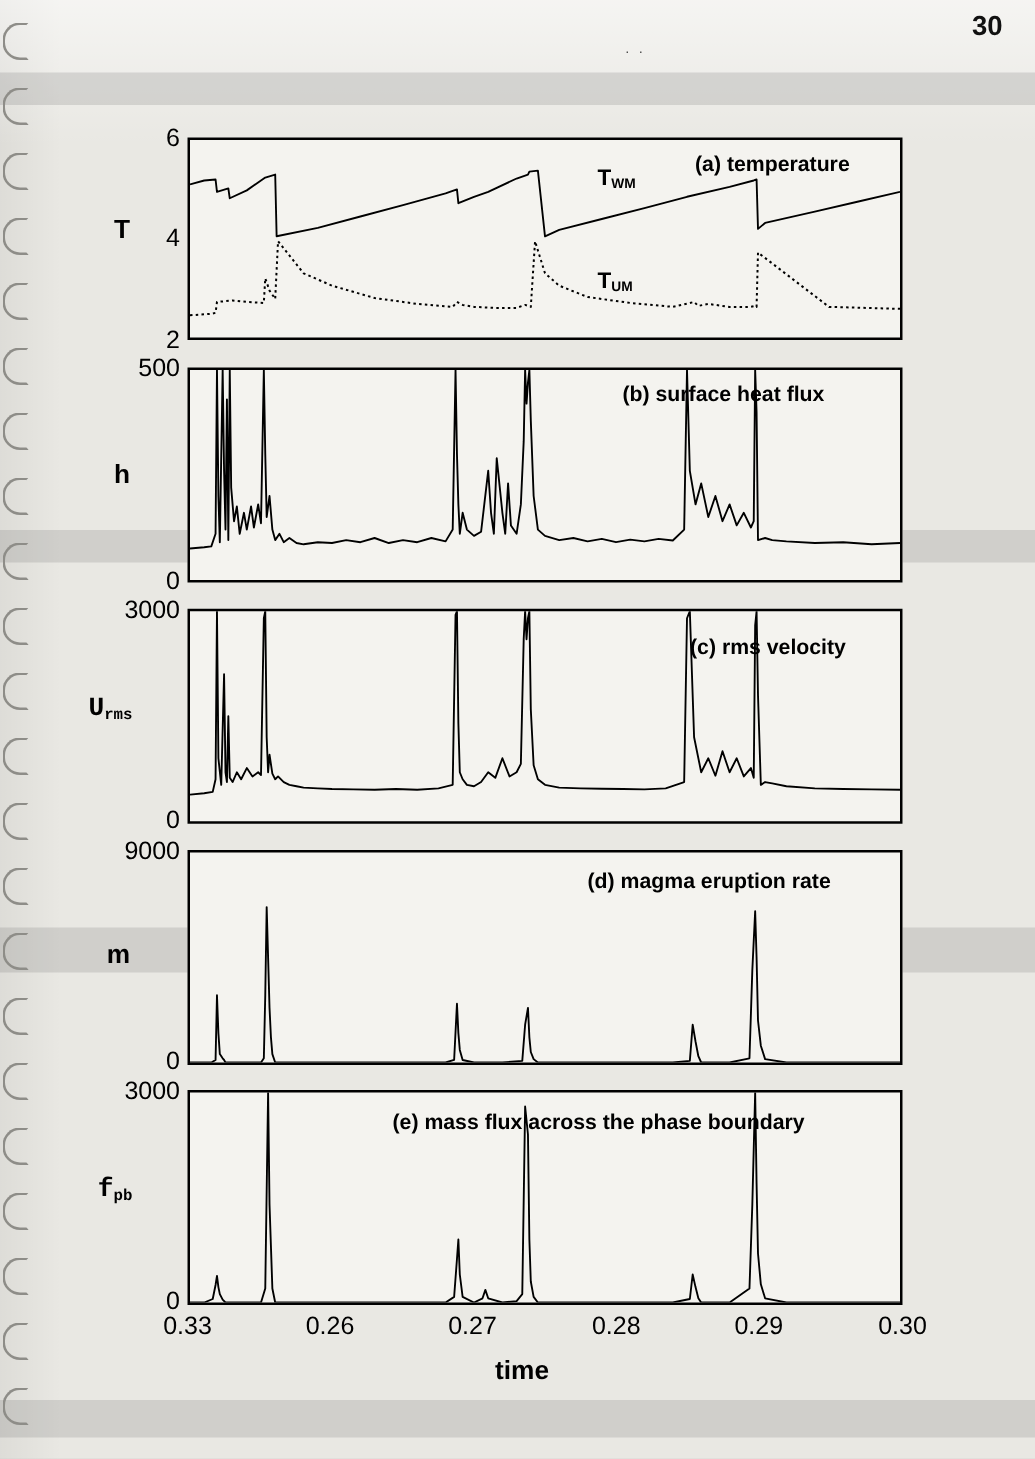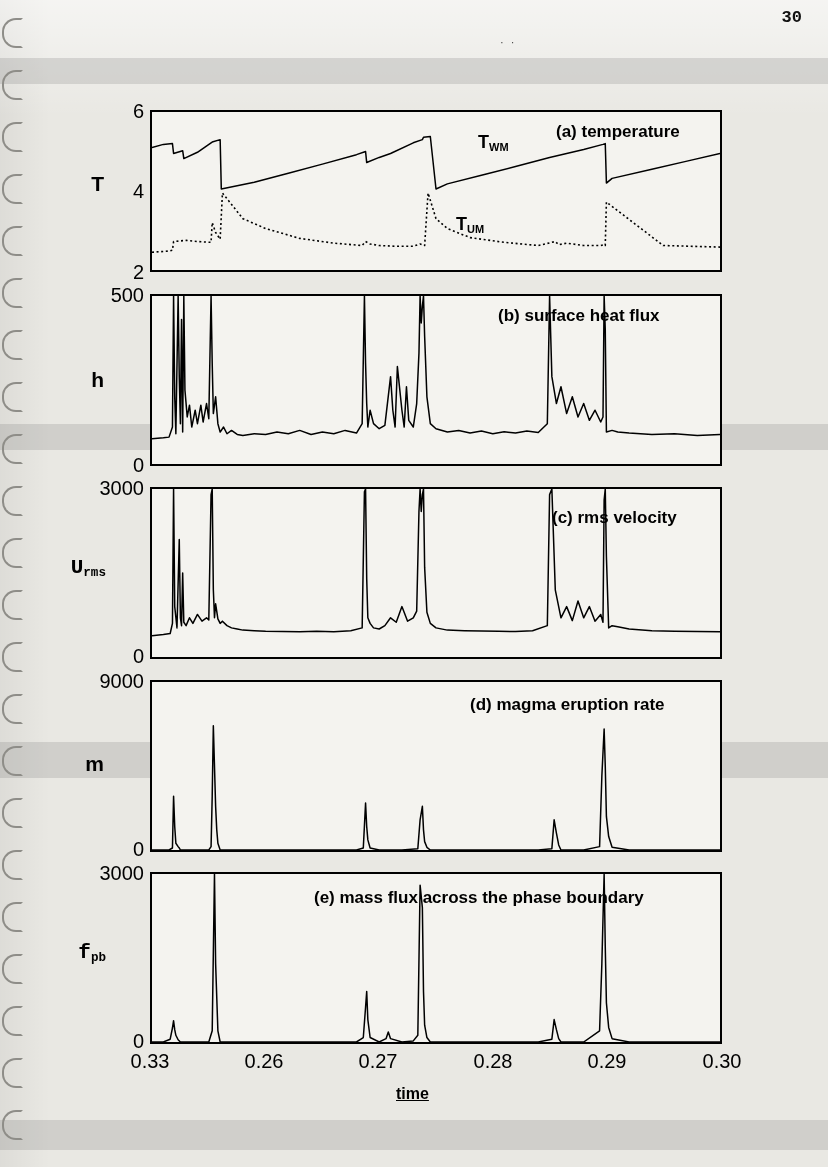--- a/index.html
+++ b/index.html
@@ -44,24 +44,24 @@
     border: 2px solid #8e8d88;
     border-right-color: transparent;
     border-radius: 14px 0 0 14px;
     background: transparent;
   }
 
   
   #pageno {
     position: absolute;
     right: 26px; top: 8px;
-    font-size: 17px;
+    font-size: 22px;
     font-weight: 700;
     color: #111;
-    font-family: Liberation Mono, monospace;
+    font-family: Liberation Sans, sans-serif;
   }
   #topdots {
     position: absolute;
     left: 500px; top: 36px;
     font-size: 11px;
     color: #444;
     letter-spacing: 2px;
   }
 
   
@@ -119,23 +119,22 @@
     font-weight: 700;
     font-size: 18px;
     color: #000;
     white-space: nowrap;
   }
   .curvelabel sub { font-size: 11px; }
   .axistitle {
     position: absolute;
     font-family: "Liberation Sans", sans-serif;
     font-weight: 700;
-    font-size: 16px;
-    color: #000;
-    text-decoration: underline;
+    font-size: 21px;
+    color: #000;
   }
   sub { font-size: 0.6em; vertical-align: -0.25em; }
 </style>
 </head>
 <body>
 
 <div id="page">
 
   <div class="scanband b1"></div>
   <div class="scanband b2"></div>
@@ -177,21 +176,21 @@
           <polyline points="0.00,35.55 11.36,32.39 20.45,31.60 21.58,41.47 30.67,38.71 31.81,46.61 45.44,40.29 59.07,30.81 60.21,30.02 68.16,27.65 69.30,77.03 102.24,70.31 136.32,61.22 170.40,52.14 204.48,42.66 213.57,39.50 214.70,50.56 227.20,45.43 238.56,41.47 261.28,30.81 270.37,27.65 271.50,25.28 278.32,24.49 284.00,77.03 295.36,71.89 329.44,63.20 363.52,54.51 397.60,45.43 431.68,37.53 450.99,32.39 453.26,31.60 454.40,71.10 460.08,66.36 499.84,57.28 533.92,49.38 568.00,41.47" fill="none" stroke="#000" stroke-width="1.5" stroke-linejoin="round"></polyline>
           <polyline points="0.00,140.22 17.04,139.04 20.45,138.25 21.58,129.56 34.08,128.38 45.44,129.56 59.07,130.35 60.21,110.60 63.62,120.47 68.16,127.19 70.43,80.97 90.88,106.65 113.60,116.53 147.68,126.40 181.76,131.14 210.16,133.51 213.57,129.56 218.11,131.93 227.20,133.51 244.24,134.30 261.28,134.30 268.10,131.93 272.64,133.51 276.05,80.97 284.00,106.65 295.36,116.53 318.08,125.61 352.16,130.35 386.24,133.51 403.28,129.56 406.69,132.72 414.64,131.14 431.68,133.51 448.72,133.51 452.13,132.72 453.26,133.51 454.40,90.06 511.20,133.51 568.00,135.09" fill="none" stroke="#000" stroke-width="1.6" stroke-dasharray="2,2.6" stroke-linejoin="round"></polyline>
         </svg>
       </div>
     <div class="ytick" style="left:108px; top:100px; width:36px;">6</div>
     <div class="ytick" style="left:108px; top:180px; width:36px;">4</div>
     <div class="ytick" style="left:108px; top:261px; width:36px;">2</div>
     <div class="ylab" style="left:78px; top:172px; width:26px;">T</div>
     <div class="paneltitle" style="left:556px; top:122px;">(a) temperature</div>
     <div class="curvelabel" style="left:478px; top:132px;">T<sub>WM</sub></div>
-    <div class="curvelabel" style="left:456px; top:214px;text-align:center;">T<sub>UM</sub></div>
+    <div class="curvelabel" style="left:478px; top:214px;text-align:center;">T<sub>UM</sub></div>
 
     <div class="panel" id="panel-b" style="left:150px; top:294px; width:572px; height:172px;">
         <svg width="568" height="168" class="plotsvg">
           <polyline points="0.00,142.80 11.36,141.79 17.04,141.12 20.45,131.04 21.58,0.00 22.72,100.80 23.86,137.76 26.13,0.00 27.26,80.64 28.40,127.68 29.54,23.52 30.67,136.08 31.81,0.00 32.94,94.08 35.22,120.96 37.49,109.20 39.76,131.04 43.17,114.24 45.44,127.68 48.85,109.20 51.12,126.00 54.53,107.52 56.80,122.64 59.07,0.00 60.21,67.20 61.34,117.60 63.62,100.80 65.89,127.68 68.16,136.08 71.57,131.04 74.98,137.76 79.52,134.40 85.20,138.43 90.88,139.44 102.24,137.76 113.60,138.43 124.96,136.08 136.32,137.76 147.68,134.40 159.04,138.43 170.40,136.08 181.76,137.76 193.12,134.40 204.48,137.09 210.16,127.68 212.43,0.00 213.57,67.20 214.70,107.52 215.84,131.04 218.11,114.24 221.52,127.68 227.20,132.72 232.88,129.36 238.56,80.64 240.83,114.24 243.10,131.04 245.38,70.56 249.92,114.24 252.19,131.04 254.46,90.72 256.74,124.32 261.28,131.04 264.69,107.52 266.96,57.12 268.10,0.00 269.23,26.88 270.37,10.08 271.50,0.00 272.64,40.32 274.91,100.80 278.32,127.68 284.00,132.72 295.36,136.08 306.72,134.40 318.08,137.09 329.44,135.07 340.80,137.76 352.16,135.74 363.52,137.09 374.88,135.07 386.24,136.42 395.33,127.68 397.60,0.00 399.87,80.64 404.42,107.52 408.96,90.72 414.64,117.60 420.32,100.80 426.00,120.96 431.68,107.52 437.36,124.32 443.04,114.24 448.72,126.00 450.99,120.96 452.13,0.00 453.26,33.60 454.40,136.08 460.08,134.40 465.76,136.08 477.12,137.09 499.84,138.43 522.56,137.76 545.28,139.44 568.00,138.43" fill="none" stroke="#000" stroke-width="1.5" stroke-linejoin="round"></polyline>
         </svg>
       </div>
     <div class="ytick" style="left:86px; top:284px; width:58px;">500</div>
     <div class="ytick" style="left:86px; top:454px; width:58px;">0</div>
     <div class="ylab" style="left:78px; top:368px; width:26px;">h</div>
     <div class="paneltitle" style="left:498px; top:306px;">(b) surface heat flux</div>

